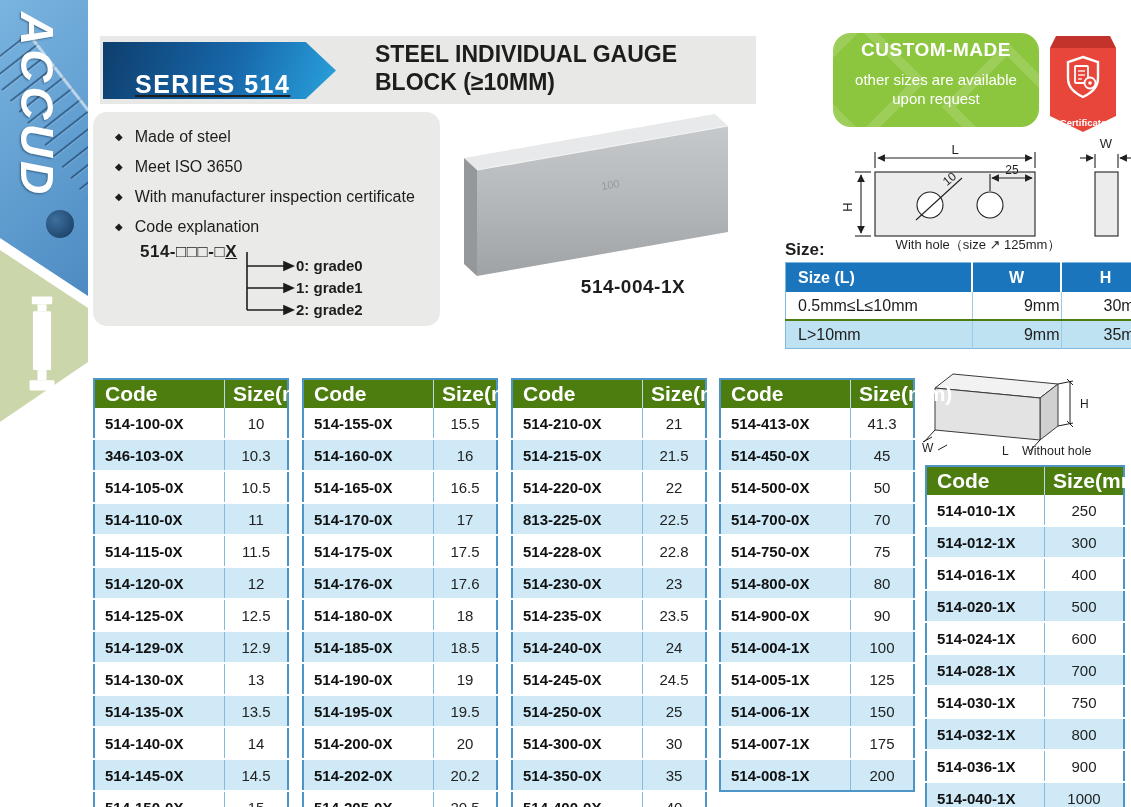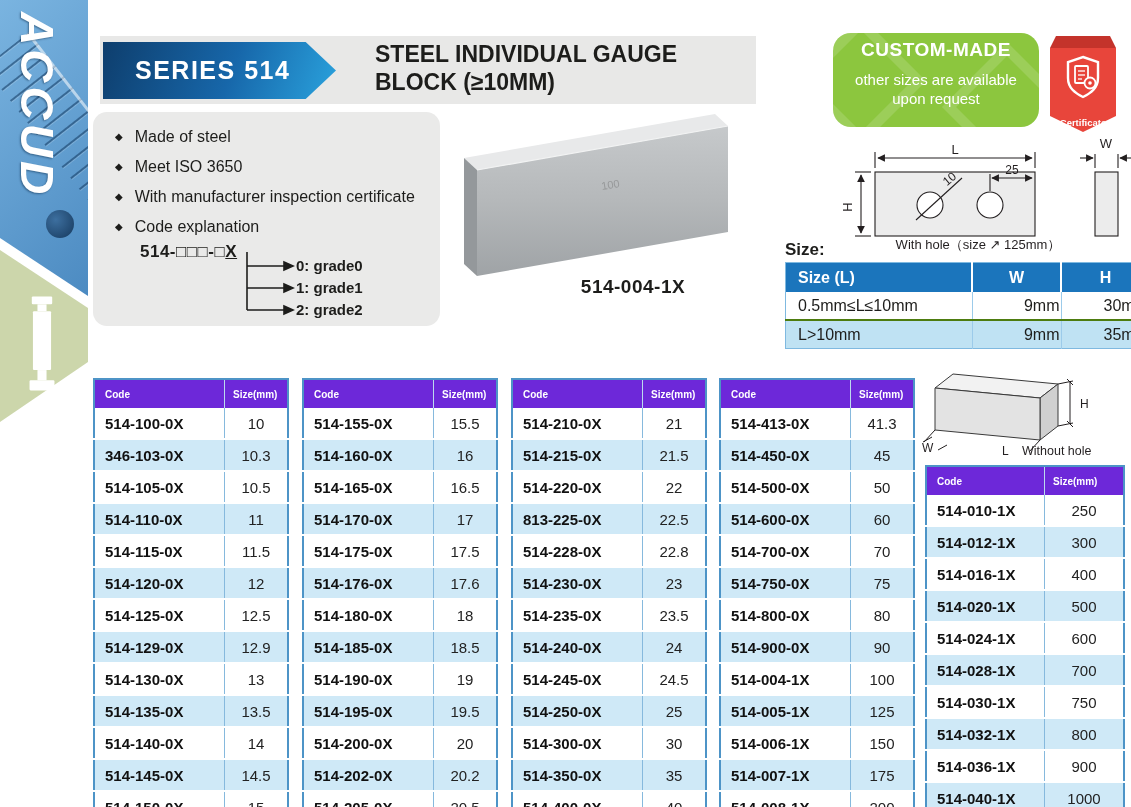--- a/index.html
+++ b/index.html
@@ -24,21 +24,21 @@
   .sb-green{position:absolute;left:0;top:0;width:88px;height:807px;
             clip-path:polygon(0 250px,100% 308px,100% 362px,0 422px);
             background:#ccd6ab;}
   .gauge-icon{position:absolute;left:25px;top:295px;}
 
   
   .gray-strip{position:absolute;left:100px;top:36px;width:656px;height:68px;background:#e8e8e7;}
   .series-banner{position:absolute;left:103px;top:42px;width:233px;height:57px;
         clip-path:polygon(0 0,87% 0,100% 50%,87% 100%,0 100%);
         background:linear-gradient(110deg,#0e3e6d 0%,#1767aa 55%,#2aa2dd 100%);
-        display:flex;align-items:center;}
+        display:flex;align-items:flex-end;text-decoration:underline;}
   .series-banner span{color:#fff;font-weight:bold;font-size:25px;letter-spacing:1.5px;padding-left:32px;}
   .page-title{position:absolute;left:375px;top:40px;font-weight:bold;font-size:23px;line-height:1.22;color:#1d1d1b;}
 
   .custom-made{position:absolute;left:833px;top:33px;width:206px;height:94px;border-radius:18px;
         background:#8cc63e;overflow:hidden;text-align:center;color:#fff;}
   .cm-deco{position:absolute;width:72px;height:72px;border:10px solid rgba(255,255,255,.14);transform:rotate(45deg);}
   .cm-deco.d1{left:-18px;top:2px;}
   .cm-deco.d2{right:-14px;top:28px;}
   .cm-title{position:relative;margin-top:6px;font-weight:bold;font-size:19px;letter-spacing:.5px;}
   .cm-sub{position:relative;margin:10px 14px 0;font-size:15px;line-height:1.25;}
@@ -75,21 +75,21 @@
   .size-table th.size{width:85px;text-align:center;border-left:2px solid #fff;}
   .size-table td{height:25px;font-size:16px;}
   .size-table td.code{padding-left:12px;}
   .size-table td.size{text-align:right;border-left:1px solid #9ccbea;}
   .size-table tbody tr:nth-child(2){background:#bfe2f3;}
   .size-table tbody tr:nth-child(2) td{border-top:2px solid #4d7c0f;}
 
   
   .data-table{position:absolute;border-collapse:collapse;table-layout:fixed;width:196px;
         background:#fff;border:2px solid #4d94c7;}
-  .data-table th{background:#6d28d9;color:#fff;font-weight:bold;font-size:10px;height:26px;text-align:left;}
+  .data-table th{background:#4d7c0f;color:#fff;font-weight:bold;font-size:21px;height:26px;text-align:left;}
   .data-table th.code{width:118px;padding-left:10px;}
   .data-table th.size{padding-left:8px;border-left:1px solid #bcd9ee;}
   .data-table td{height:28px;font-size:15px;}
   .data-table td.code{font-weight:bold;padding-left:10px;color:#111;}
   .data-table td.size{text-align:center;color:#222;border-left:1px solid #86b9dd;}
   .data-table tbody tr:nth-child(even){background:#cfe9f7;}
   .data-table tbody tr:not(:first-child) td{border-top:2px solid #fff;}
   .t1{left:93px;top:378px;}
   .t2{left:302px;top:378px;}
   .t3{left:511px;top:378px;}
@@ -476,24 +476,20 @@
         </tr>
         <tr>
           <td class="code">514-450-0X</td>
           <td class="size">45</td>
         </tr>
         <tr>
           <td class="code">514-500-0X</td>
           <td class="size">50</td>
         </tr>
         <tr>
-          <td class="code">514-600-0X</td>
-          <td class="size">60</td>
-        </tr>
-        <tr>
           <td class="code">514-700-0X</td>
           <td class="size">70</td>
         </tr>
         <tr>
           <td class="code">514-750-0X</td>
           <td class="size">75</td>
         </tr>
         <tr>
           <td class="code">514-800-0X</td>
           <td class="size">80</td>

